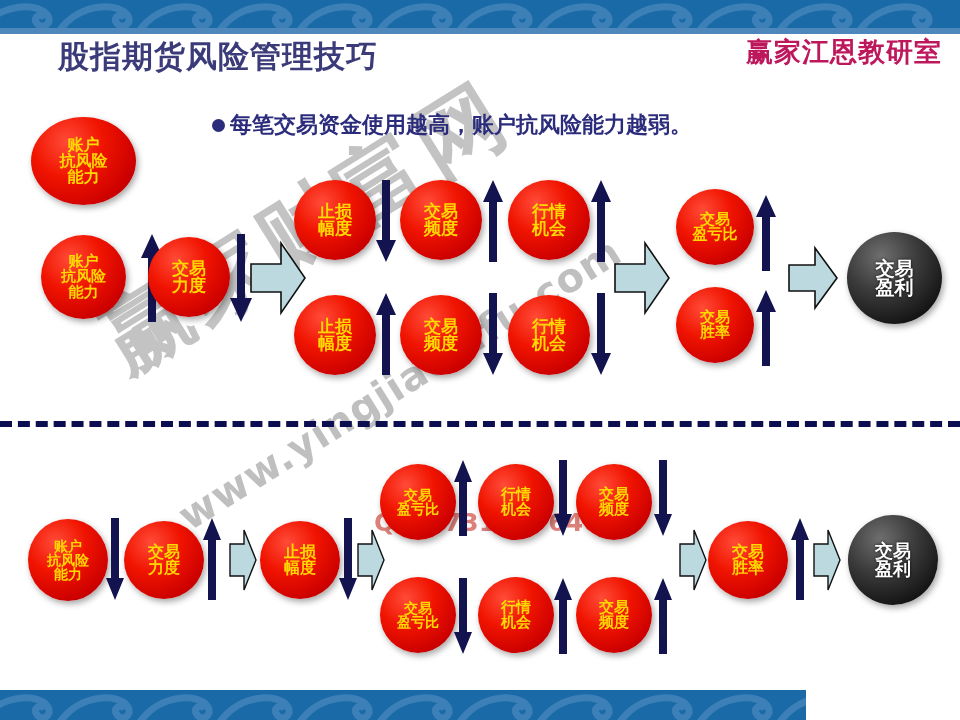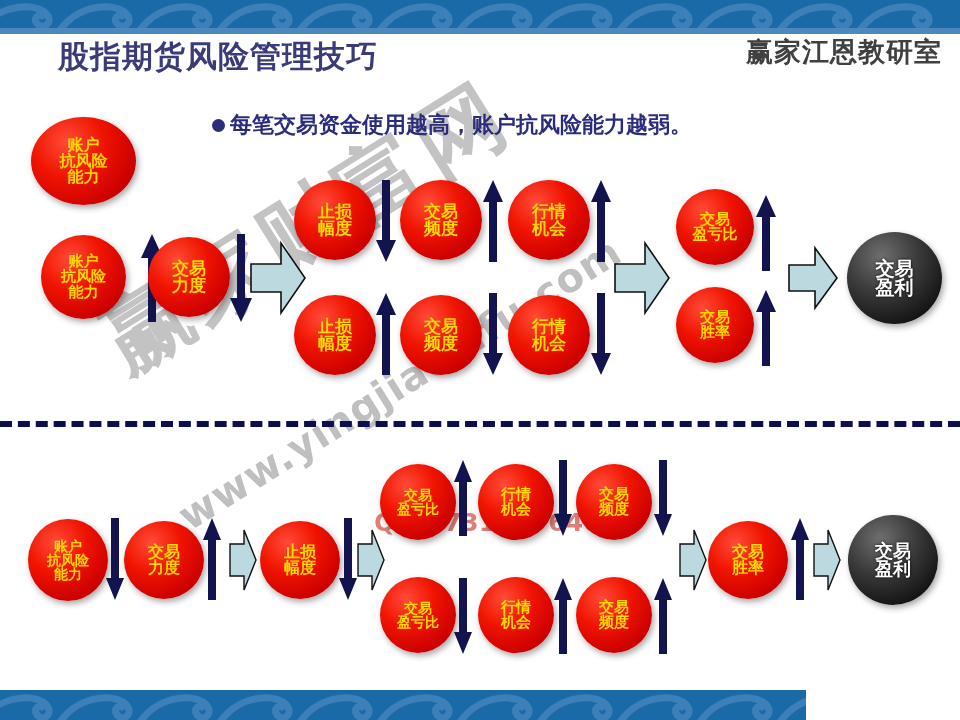--- a/index.html
+++ b/index.html
@@ -30,21 +30,21 @@
   #slide-title{
     position:absolute;left:58px;top:36px;
     font-family:"DejaVu Serif","Liberation Serif",serif;
     font-size:31px;font-weight:bold;letter-spacing:1px;
     color:#3b3b7a;white-space:nowrap;
   }
   #brand{
     position:absolute;right:18px;top:34px;
     font-family:Liberation Sans, sans-serif;
     font-size:27px;font-weight:bold;letter-spacing:1px;
-    color:#404040;white-space:nowrap;
+    color:#be185d;white-space:nowrap;
   }
   #bullet-line{
     position:absolute;left:212px;top:110px;
     font-family:"DejaVu Serif","Liberation Serif",serif;
     font-size:22px;font-weight:bold;
     color:#2c2c7c;white-space:nowrap;
     display:flex;align-items:center;gap:2px;
   }
   #bullet-line .dot{
     display:inline-block;width:13px;height:13px;border-radius:50%;

